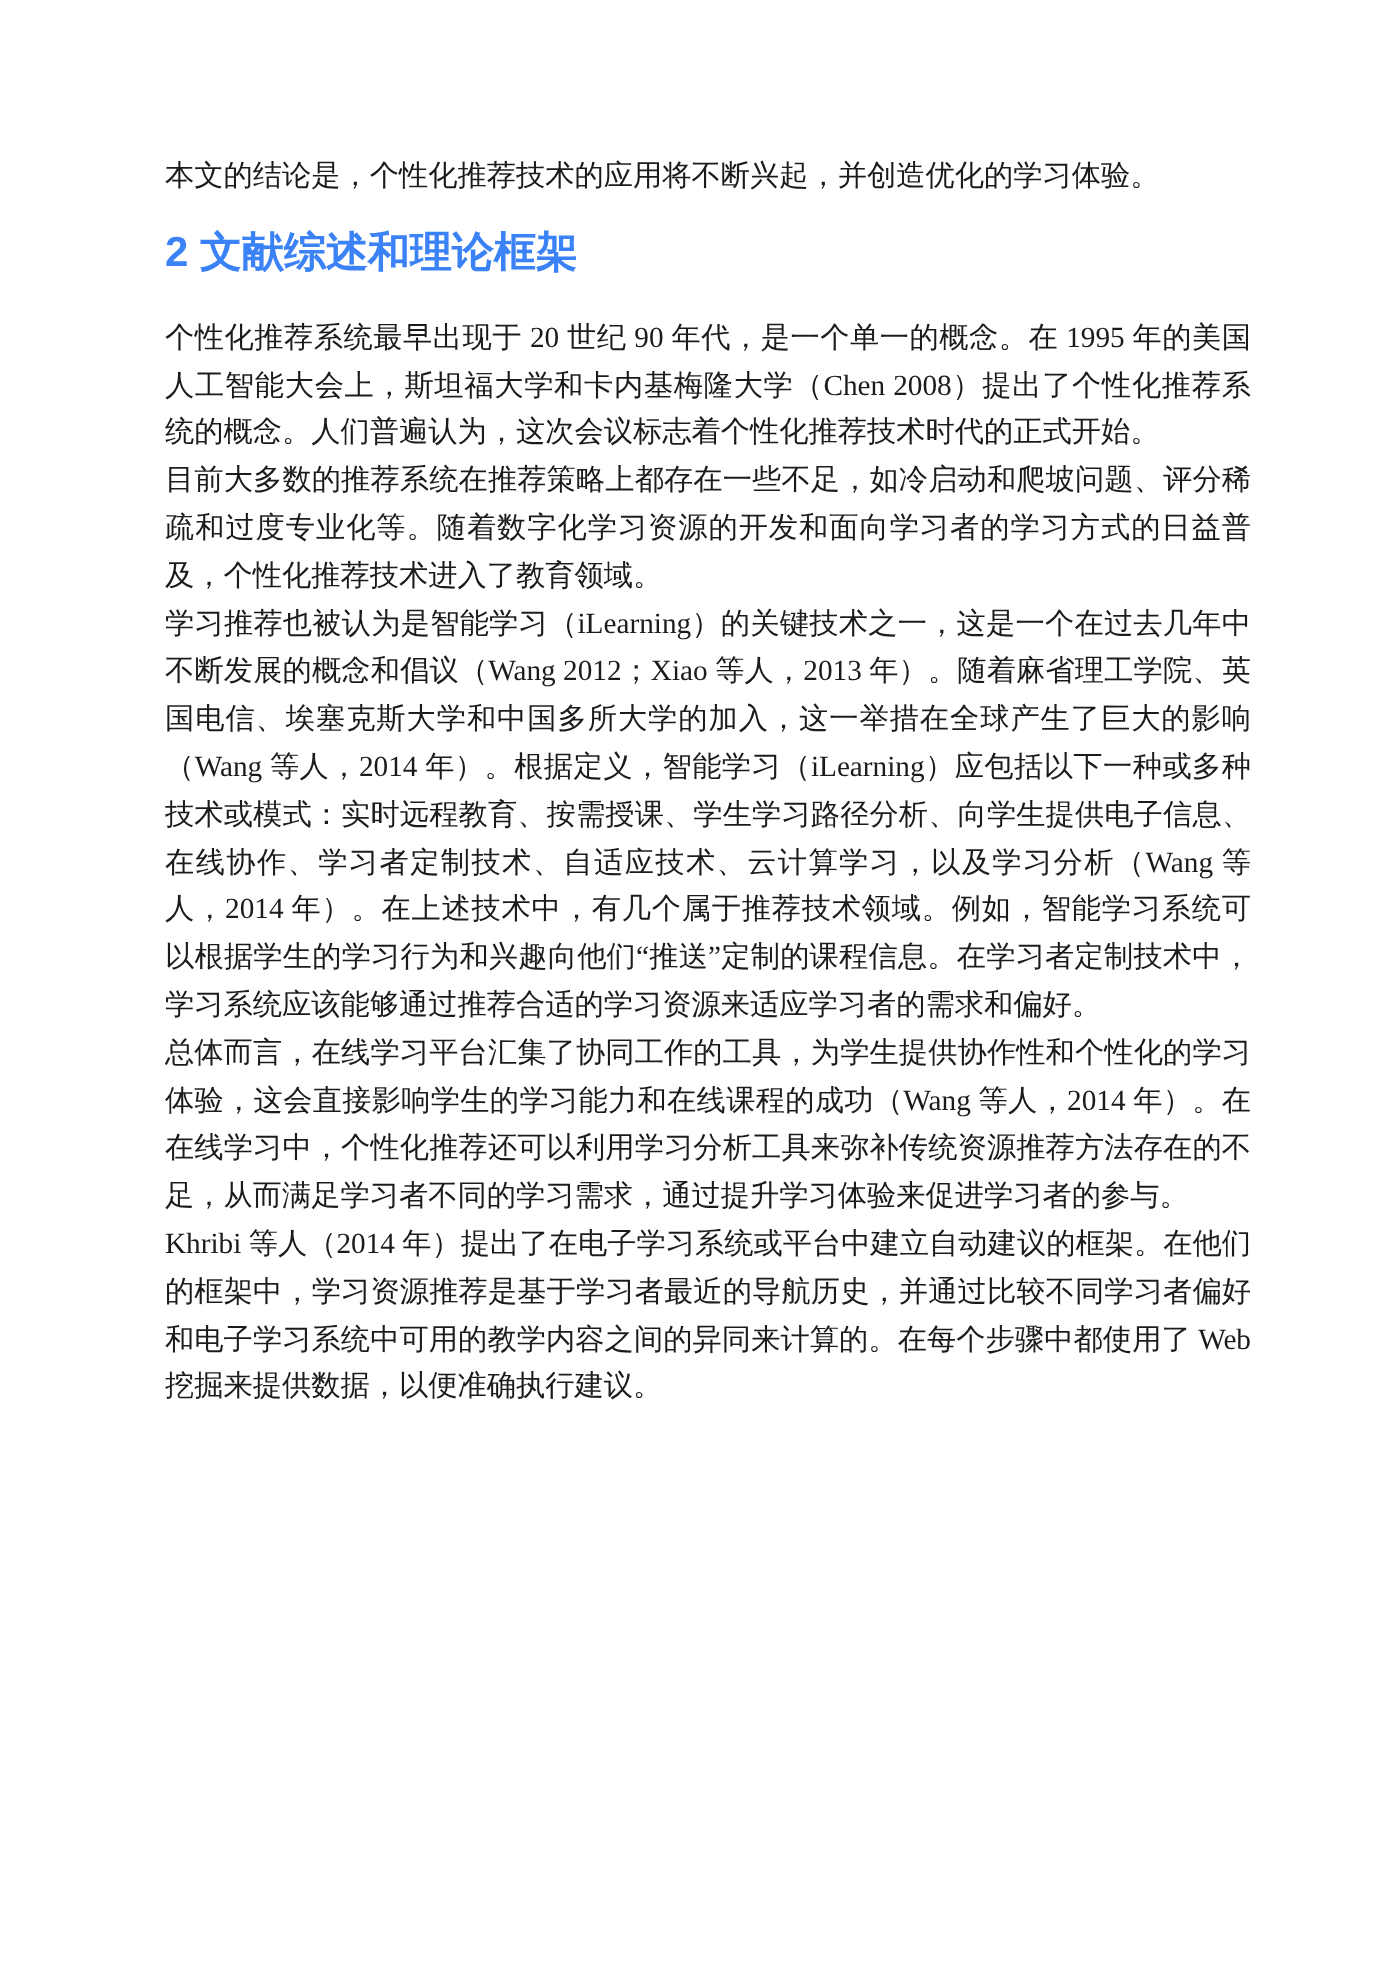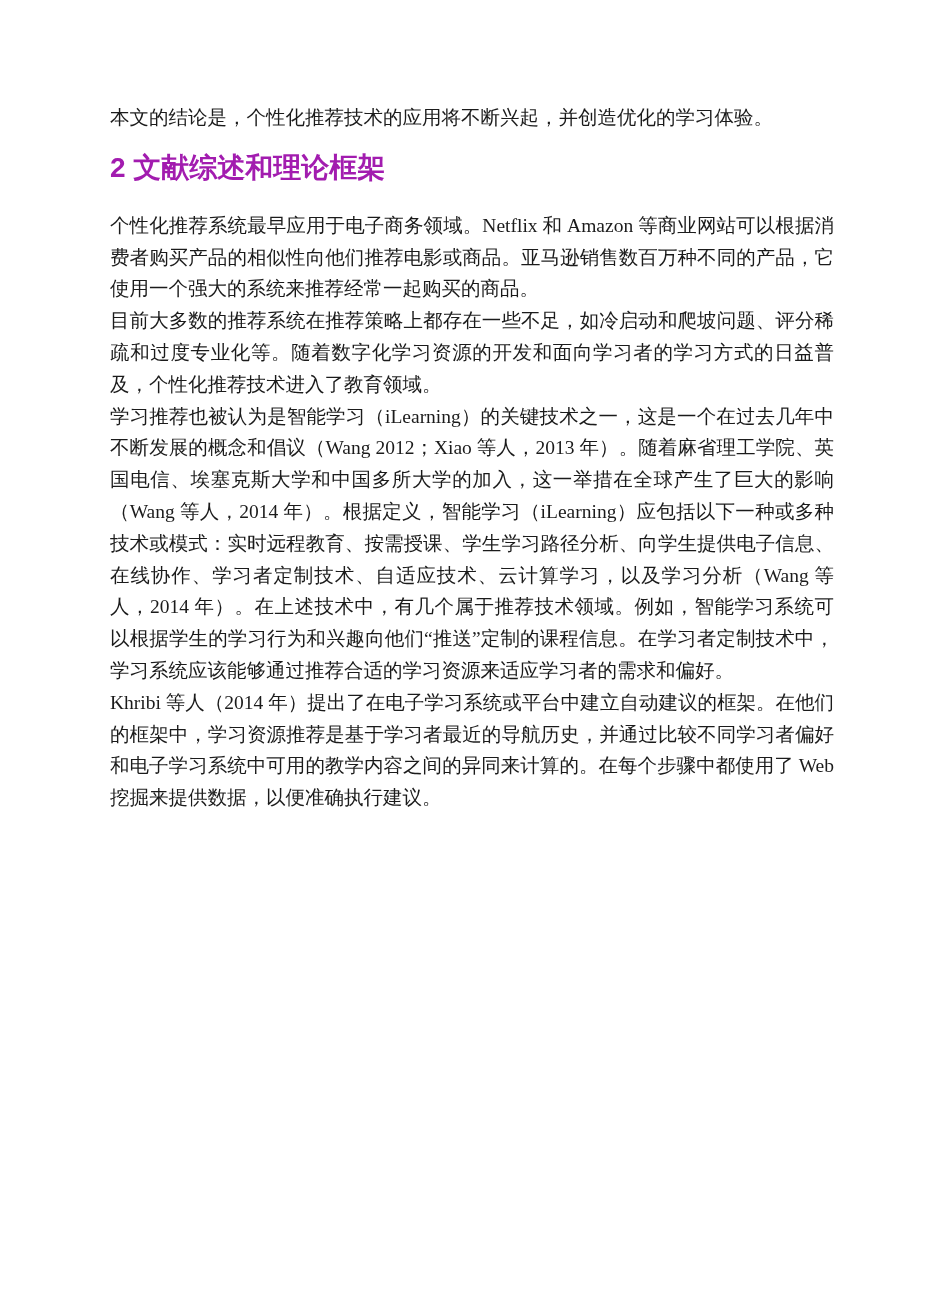--- a/index.html
+++ b/index.html
@@ -26,31 +26,32 @@
     text-justify: inter-character;
     word-break: normal;
     overflow-wrap: break-word;
   }
   .section-heading {
     margin: 17px 0 25px 0;
     font-family: "Liberation Sans", "DejaVu Sans", sans-serif;
     font-weight: 700;
     font-size: 28px;
     line-height: 34px;
-    color: #a21caf;
+    color: #3b82f6;
     text-align: left;
   }
 </style>
 </head>
 <body>
 
 <div class="page">
   <p class="body-text">本文的结论是，个性化推荐技术的应用将不断兴起，并创造优化的学习体验。</p>
 
   <h1 class="section-heading">2 文献综述和理论框架</h1>
 
   <div>
-    <p class="body-text">个性化推荐系统最早应用于电子商务领域。Netflix 和 Amazon 等商业网站可以根据消费者购买产品的相似性向他们推荐电影或商品。亚马逊销售数百万种不同的产品，它使用一个强大的系统来推荐经常一起购买的商品。</p>
+    <p class="body-text">个性化推荐系统最早出现于 20 世纪 90 年代，是一个单一的概念。在 1995 年的美国人工智能大会上，斯坦福大学和卡内基梅隆大学（Chen 2008）提出了个性化推荐系统的概念。人们普遍认为，这次会议标志着个性化推荐技术时代的正式开始。</p>
     <p class="body-text">目前大多数的推荐系统在推荐策略上都存在一些不足，如冷启动和爬坡问题、评分稀疏和过度专业化等。随着数字化学习资源的开发和面向学习者的学习方式的日益普及，个性化推荐技术进入了教育领域。</p>
     <p class="body-text">学习推荐也被认为是智能学习（iLearning）的关键技术之一，这是一个在过去几年中不断发展的概念和倡议（Wang 2012；Xiao 等人，2013 年）。随着麻省理工学院、英国电信、埃塞克斯大学和中国多所大学的加入，这一举措在全球产生了巨大的影响（Wang 等人，2014 年）。根据定义，智能学习（iLearning）应包括以下一种或多种技术或模式：实时远程教育、按需授课、学生学习路径分析、向学生提供电子信息、在线协作、学习者定制技术、自适应技术、云计算学习，以及学习分析（Wang 等人，2014 年）。在上述技术中，有几个属于推荐技术领域。例如，智能学习系统可以根据学生的学习行为和兴趣向他们“推送”定制的课程信息。在学习者定制技术中，学习系统应该能够通过推荐合适的学习资源来适应学习者的需求和偏好。</p>
+    <p class="body-text">总体而言，在线学习平台汇集了协同工作的工具，为学生提供协作性和个性化的学习体验，这会直接影响学生的学习能力和在线课程的成功（Wang 等人，2014 年）。在在线学习中，个性化推荐还可以利用学习分析工具来弥补传统资源推荐方法存在的不足，从而满足学习者不同的学习需求，通过提升学习体验来促进学习者的参与。</p>
     <p class="body-text">Khribi 等人（2014 年）提出了在电子学习系统或平台中建立自动建议的框架。在他们的框架中，学习资源推荐是基于学习者最近的导航历史，并通过比较不同学习者偏好和电子学习系统中可用的教学内容之间的异同来计算的。在每个步骤中都使用了 Web 挖掘来提供数据，以便准确执行建议。</p>
   </div>
 </div>
 
 </body></html>

